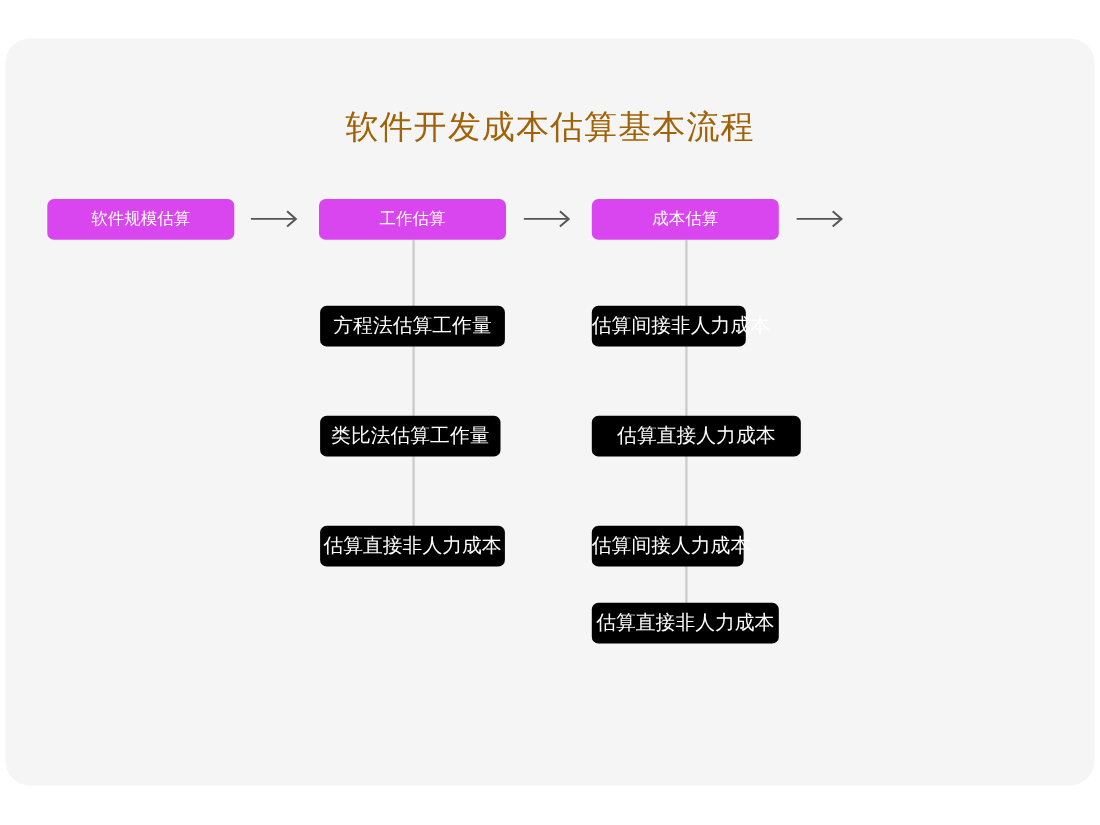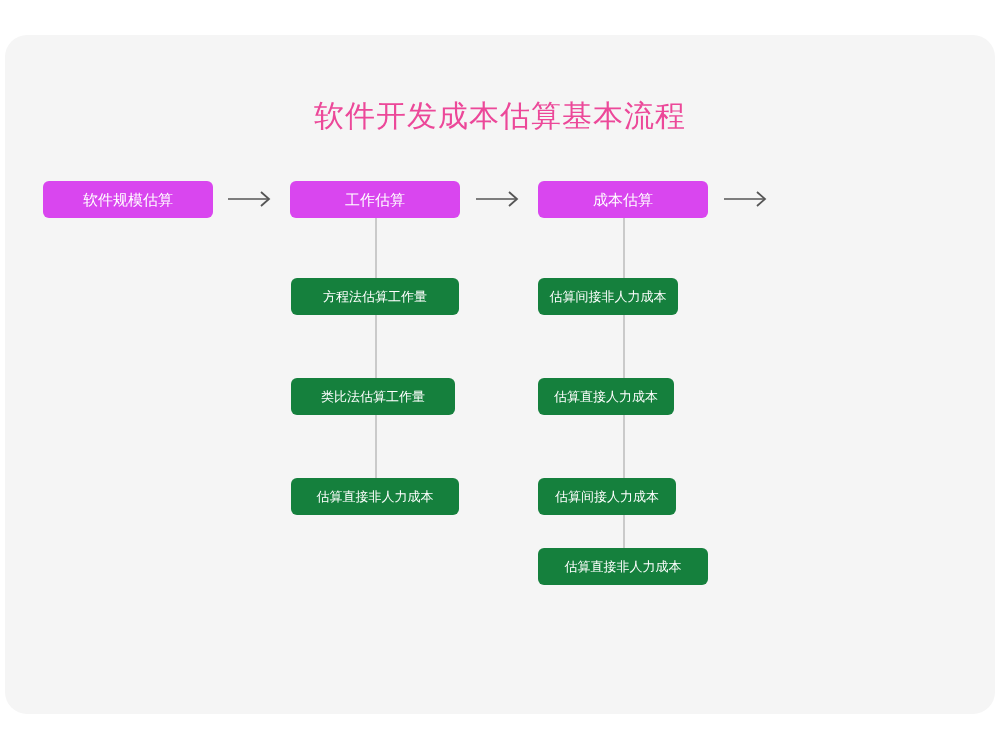--- a/index.html
+++ b/index.html
@@ -33,21 +33,21 @@
 
   
   #chart-title {
     position: absolute;
     left: 0;
     top: 96px;
     width: 1000px;
     text-align: center;
     font-size: 30px;
     font-weight: 400;
-    color: #ec4899;
+    color: #a16207;
     letter-spacing: 1px;
     line-height: 40px;
     white-space: nowrap;
   }
 
   
   .node {
     position: absolute;
     height: 37px;
     line-height: 37px;
@@ -55,22 +55,22 @@
     border-radius: 6px;
     font-size: 15px;
     white-space: nowrap;
     box-sizing: border-box;
     color: #ffffff;
   }
   .node.primary {
     background: #d946ef;
   }
   .node.secondary {
-    background: #15803d;
-    font-size: 13px;
+    background: #000000;
+    font-size: 18px;
   }
 
   
   .vline {
     position: absolute;
     width: 1.5px;
     background: #cacaca;
   }
 
   
@@ -123,19 +123,19 @@
   </div>
 
   <div class="node secondary" style="left:291px; top:278px; width:168px;">方程法估算工作量</div>
 
   <div class="node secondary" style="left:291px; top:378px; width:164px;">类比法估算工作量</div>
 
   <div class="node secondary" style="left:291px; top:478px; width:168px;">估算直接非人力成本</div>
 
   <div class="node secondary" style="left:538px; top:278px; width:140px;">估算间接非人力成本</div>
 
-  <div class="node secondary" style="left:538px; top:378px; width:136px;">估算直接人力成本</div>
+  <div class="node secondary" style="left:538px; top:378px; width:190px;">估算直接人力成本</div>
 
   <div class="node secondary" style="left:538px; top:478px; width:138px;">估算间接人力成本</div>
 
   <div class="node secondary" style="left:538px; top:548px; width:170px;">估算直接非人力成本</div>
 
 </div>
 
 </body></html>

